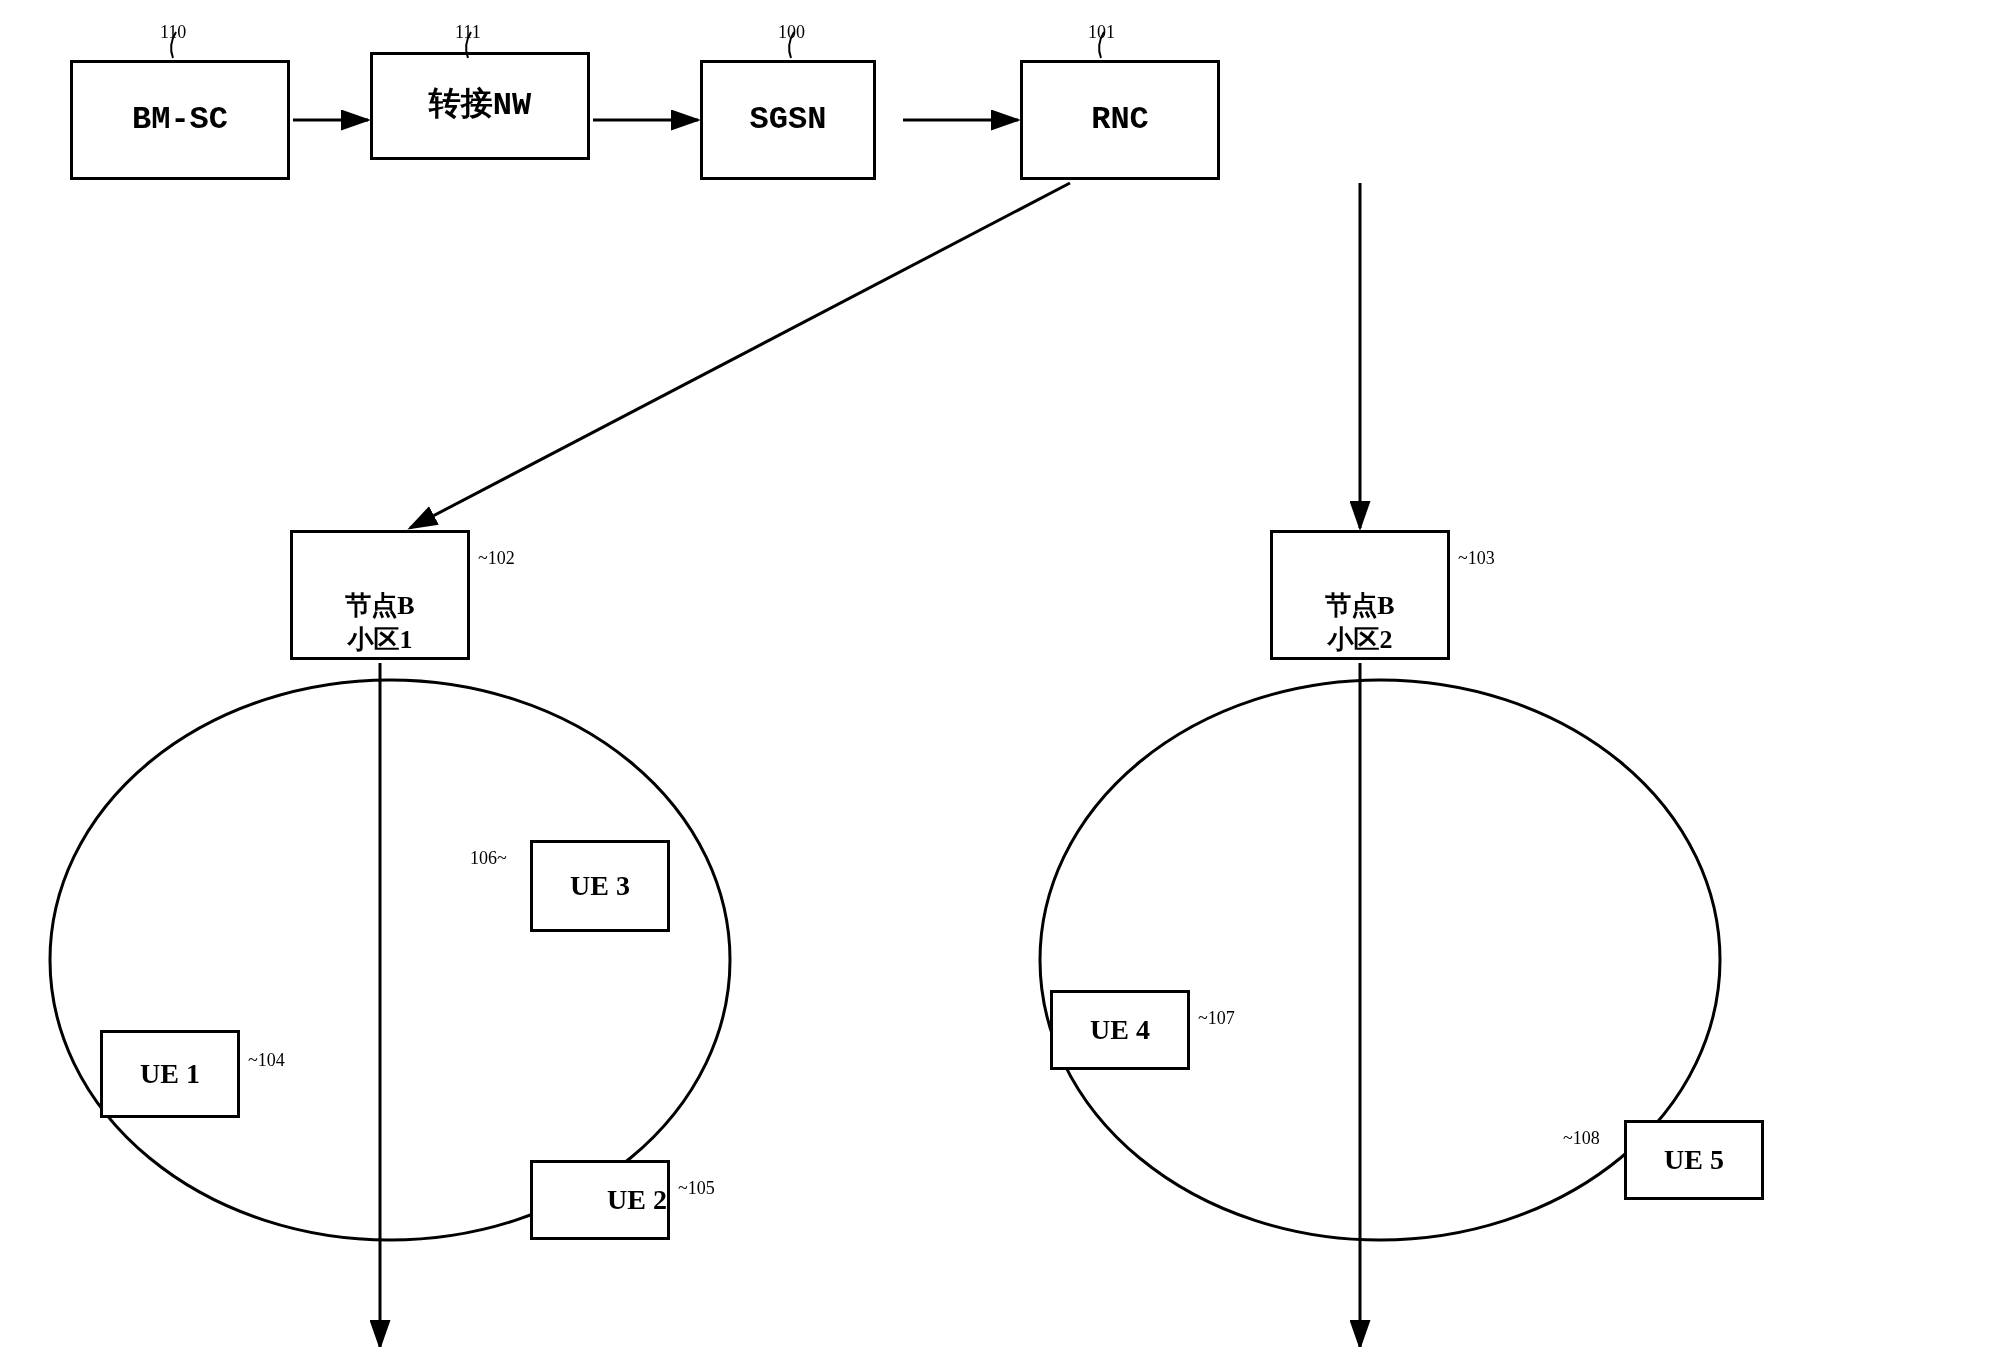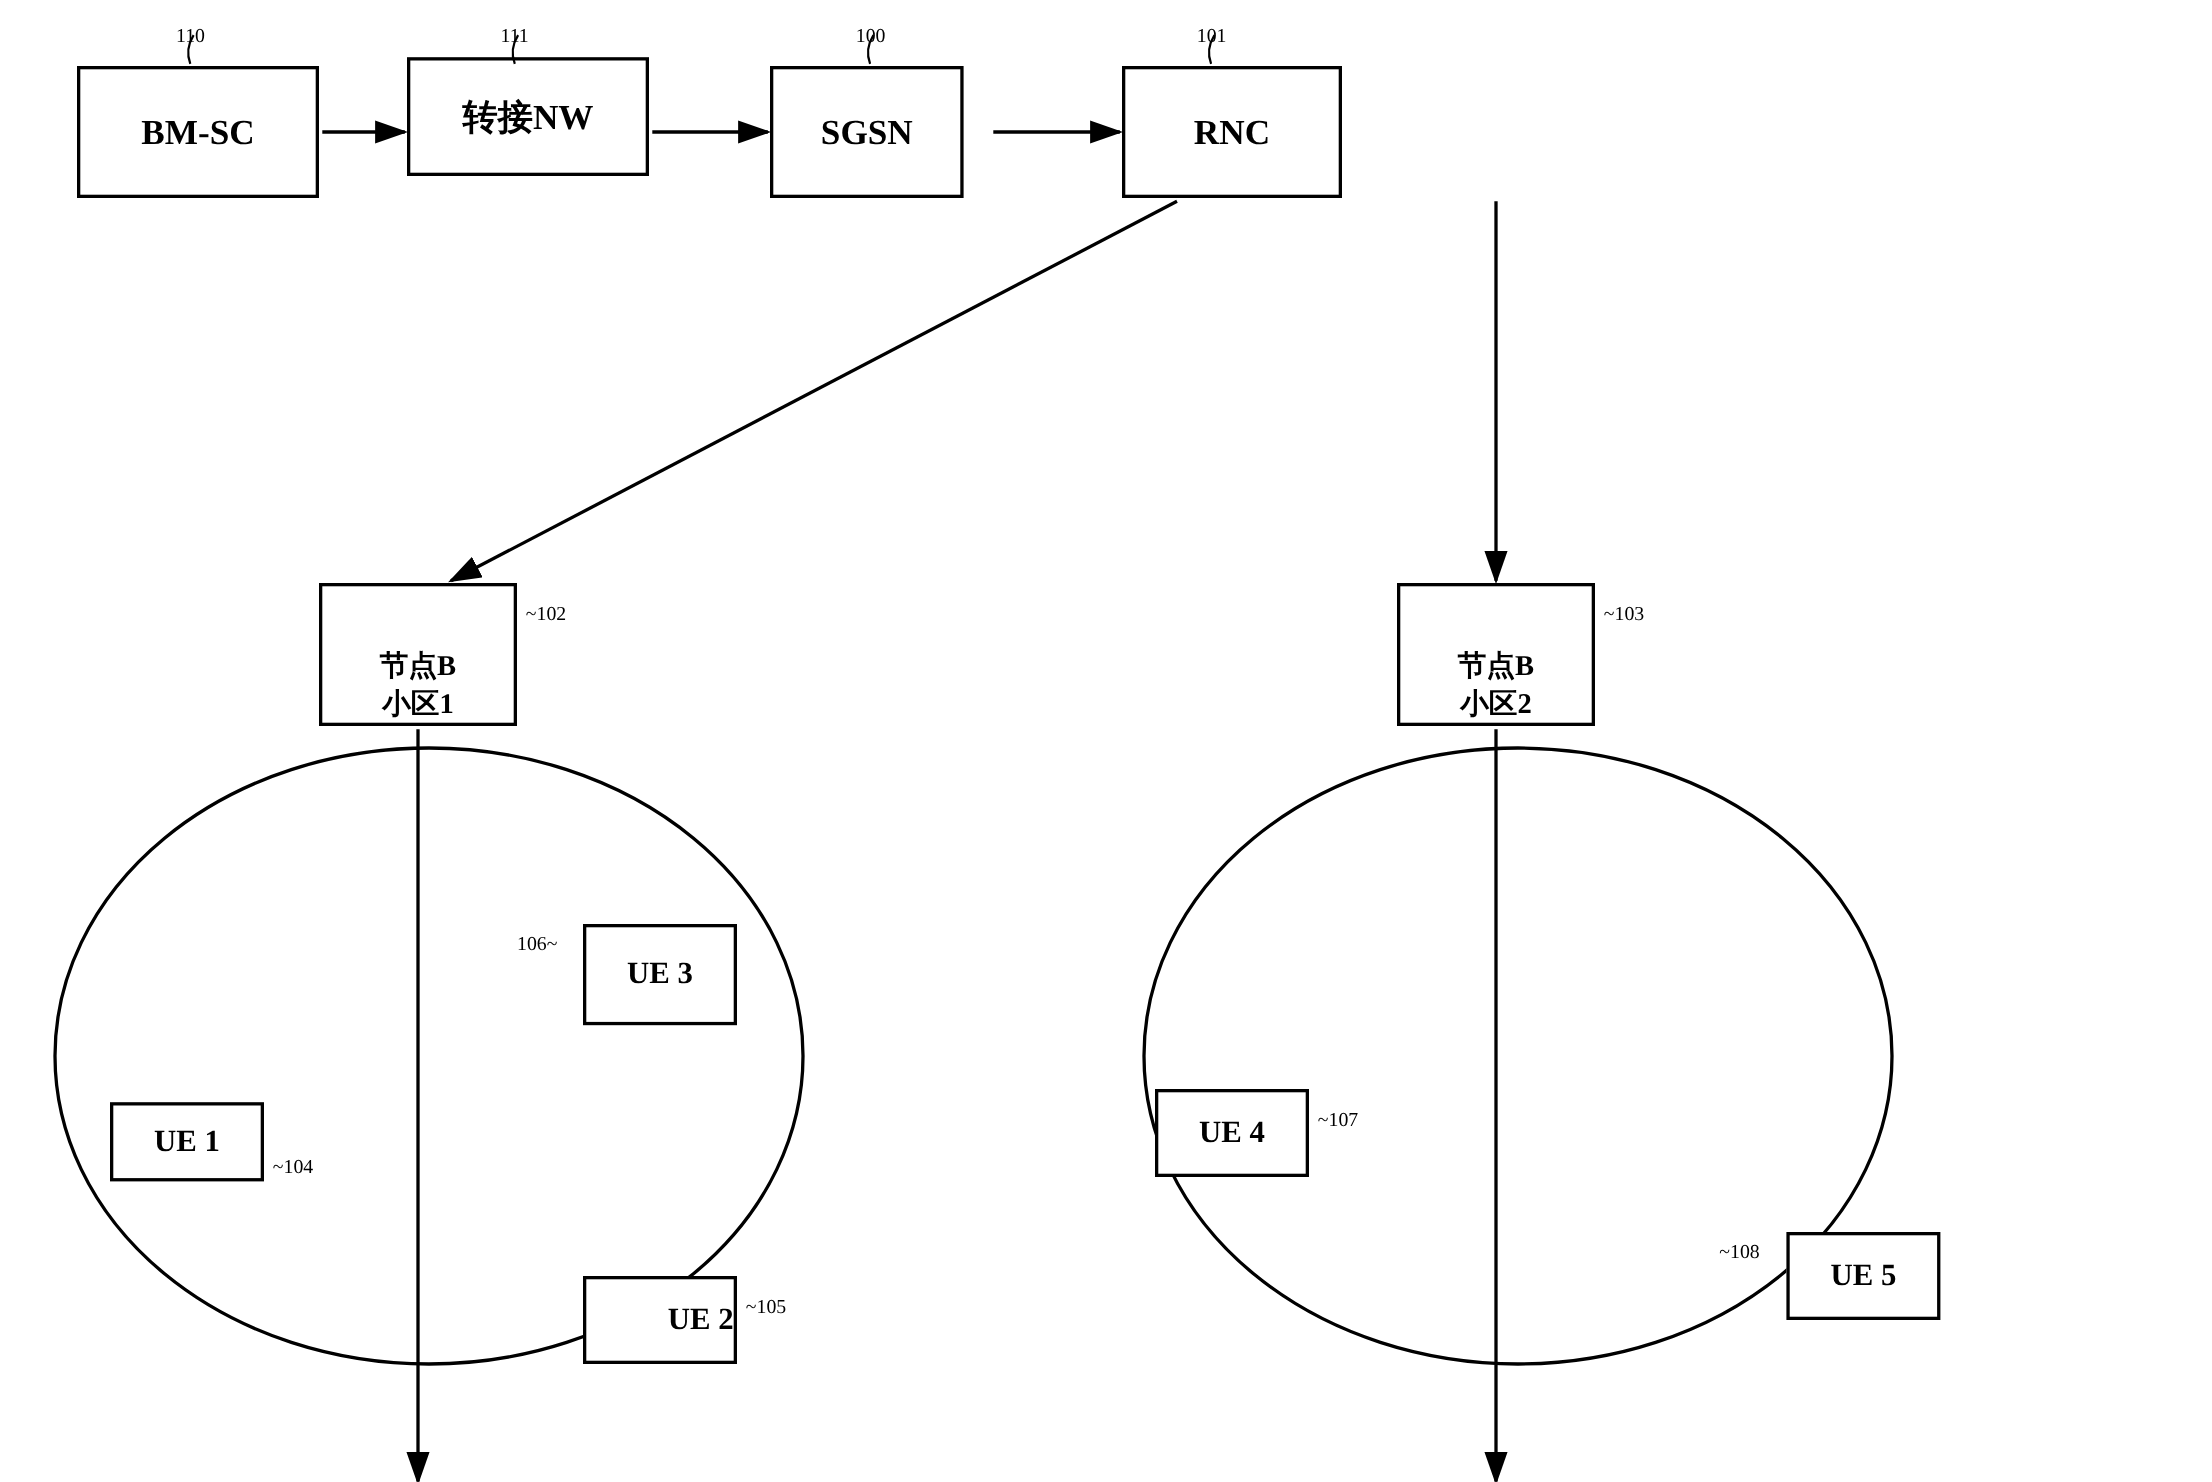--- a/index.html
+++ b/index.html
@@ -24,20 +24,21 @@
       position: absolute;
       border: 3px solid #000;
       background: #fff;
       display: flex;
       align-items: center;
       justify-content: center;
       font-size: 32px;
       font-weight: bold;
       text-align: center;
       line-height: 1.2;
+      font-family: Liberation Mono, monospace;
     }
 
     
     .ue-box {
       position: absolute;
       border: 3px solid #000;
       background: #fff;
       display: flex;
       align-items: center;
       justify-content: center;
@@ -162,21 +163,21 @@
   </div>
 
   <div class="ref-label" style="left:478px; top:548px;">~102</div>
 
   <div class="node-box" style="left:1270px; top:530px; width:180px; height:130px;">
     <span>节点B<br>小区2</span>
   </div>
 
   <div class="ref-label" style="left:1458px; top:548px;">~103</div>
 
-  <div class="ue-box" style="left:100px; top:1002px; width:140px; height:72px;">
+  <div class="ue-box" style="left:100px; top:1030px; width:140px; height:88px;">
     <span>UE 1</span>
   </div>
 
   <div class="ref-label" style="left:248px; top:1050px;">~104</div>
 
   <div class="ue-box" style="left:530px; top:1160px; width:140px; height:80px;justify-content:flex-end;">
     <span>UE 2</span>
   </div>
 
   <div class="ref-label" style="left:678px; top:1178px;">~105</div>

